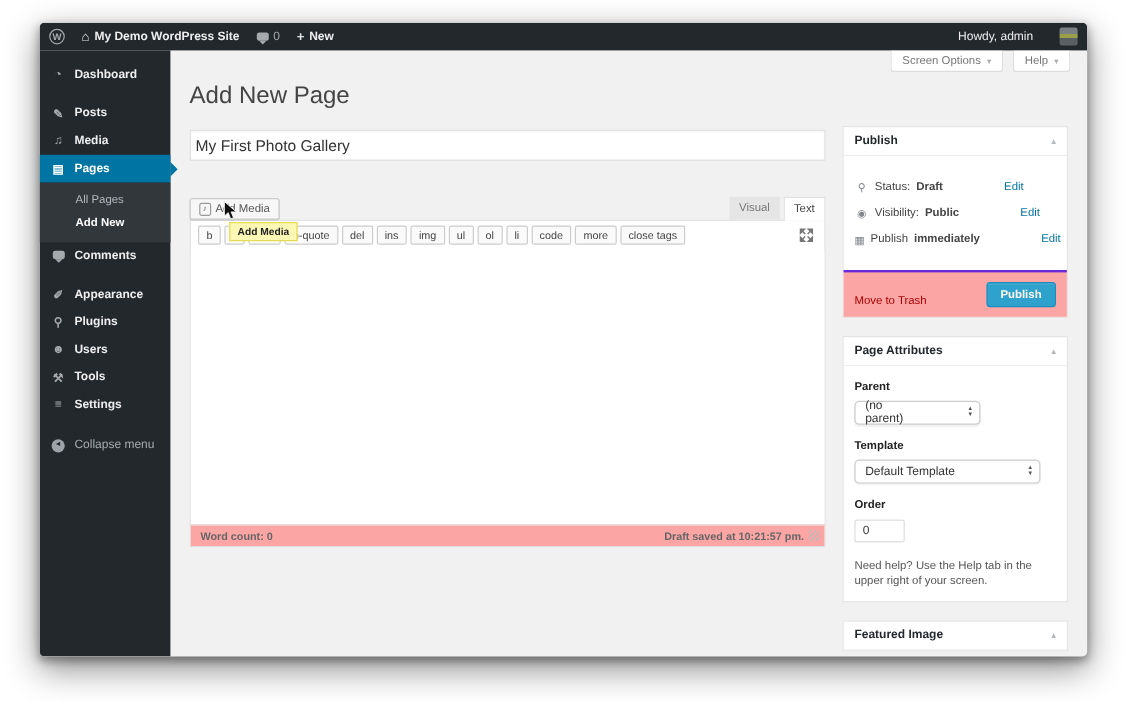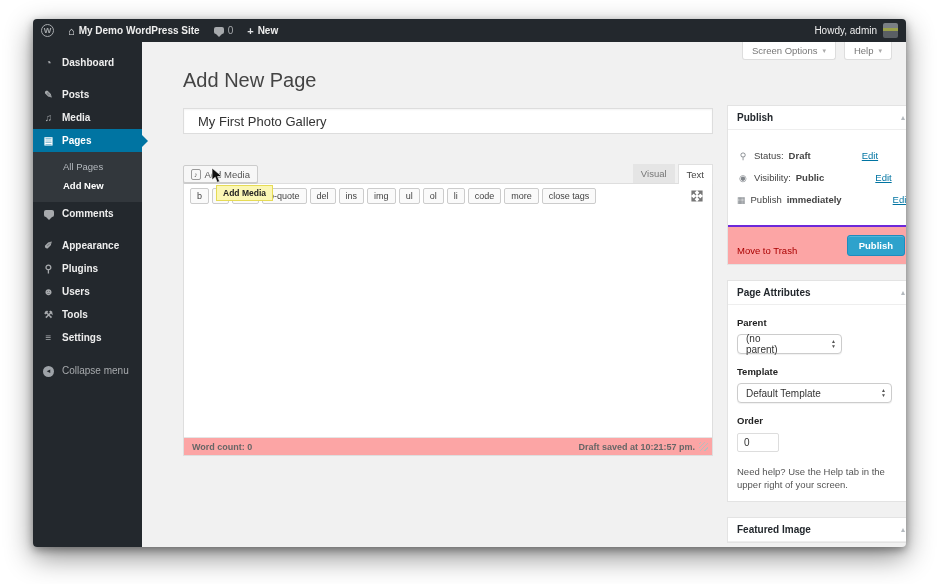--- a/index.html
+++ b/index.html
@@ -19,21 +19,21 @@
     align-items: center; justify-content: center; }
   .home-glyph { font-size: 11px; color: #dfe1e3; }
   .site-name { font-weight: 600; color: #eee; }
   .bubble { display: inline-block; width: 10px; height: 7px; background: #a7aaad;
     border-radius: 2px; position: relative; }
   .bubble::after { content: ""; position: absolute; left: 2px; bottom: -3px;
     border: 3px solid transparent; border-top-color: #a7aaad; border-bottom-width: 0; }
   .comment-count { color: #a7aaad; }
   .plus-glyph { font-size: 11px; color: #dfe1e3; font-weight: bold; }
   .new-label { color: #eee; font-weight: 600; }
-  .howdy { margin-right: 6px; color: #eee; }
+  .howdy { margin-right: 22px; color: #eee; }
   .avatar { width: 15px; height: 15px; border-radius: 2px;
     background: linear-gradient(#7a7f84 0 35%, #9aa04a 35% 55%, #5a5f64 55% 100%); }
 
   
   .wbody { display: flex; height: 505px; }
   .sidebar { width: 109px; background: #23282d; flex: none; padding-top: 9px;
     color: #eee; position: relative; z-index: 2; }
   .menu-item { height: 23px; display: flex; align-items: center; gap: 7px;
     padding-left: 9px; font-size: 10px; font-weight: 600; color: #eee; cursor: pointer; }
   .menu-item .mi-icon { width: 13px; text-align: center; color: #a7aaad; font-size: 10px;
@@ -46,34 +46,34 @@
   .submenu { background: #32373c; padding: 5px 0 7px; }
   .submenu-item { padding: 4px 0 4px 30px; font-size: 9.5px; color: #b4b9be; cursor: pointer; }
   .submenu-item.current { color: #fff; font-weight: bold; }
   .collapse-row { margin-top: 10px; }
   .collapse-row .mi-label { color: #a7aaad; font-weight: 400; }
   .collapse-circle { width: 11px; height: 11px; border-radius: 50%; background: #9ea3a8;
     color: #23282d; font-size: 6px; display: inline-flex; align-items: center;
     justify-content: center; }
 
   
-  .content { flex: 1; position: relative; padding: 0 16px; overflow: hidden; margin-left: 25px; }
+  .content { flex: 1; position: relative; padding: 0 16px; overflow: hidden; }
   .screen-meta { position: absolute; top: 0; right: 14px; display: flex; gap: 8px; }
   .meta-btn { background: #fff; border: 1px solid #ddd; border-top: none;
     border-radius: 0 0 3px 3px; padding: 3px 9px; font-size: 9.5px; color: #777;
     display: flex; align-items: center; gap: 5px; cursor: pointer; }
   .meta-btn .dd { font-size: 7px; color: #aaa; }
 
   .columns { display: flex; margin-top: 27px; }
   .main-col { width: 530px; flex: none; }
   .right-col { width: 188px; flex: none; margin-left: 14px; margin-top: 36px; }
 
   h1.page-title { font-size: 20px; font-weight: 400; color: #444; margin-bottom: 16px; }
   .title-input { width: 100%; height: 26px; border: 1px solid #ddd; border-radius: 0;
-    padding: 3px 14px; font-size: 13px; color: #333; background: #fff;
+    padding: 3px 4px; font-size: 13px; color: #333; background: #fff;
     box-shadow: inset 0 1px 2px rgba(0,0,0,.05); font-family: "Liberation Sans", sans-serif; }
 
   .editor-area { margin-top: 28px; position: relative; }
   .media-row { display: flex; justify-content: space-between; align-items: flex-end;
     height: 21px; }
   .add-media-btn { display: inline-flex; align-items: center; gap: 4px; height: 18px;
     background: #f7f7f7; border: 1px solid #ccc; border-radius: 2px; padding: 0 7px;
     font-size: 9.5px; color: #555; cursor: pointer; box-shadow: 0 1px 0 #ccc; }
   .media-note { border: 1px solid #999; border-radius: 2px; font-size: 7px; color: #666;
     padding: 0 2px; line-height: 9px; }
@@ -110,21 +110,21 @@
   .postbox-title { font-size: 10px; font-weight: bold; color: #23282d; }
   .toggle { font-size: 8px; color: #b4b9be; }
   .postbox-inner { padding: 9px; }
 
   .pub-buttons { display: flex; justify-content: space-between; }
   .btn-secondary { background: #f7f7f7; border: 1px solid #ccc; border-radius: 3px;
     padding: 3px 9px; font-size: 9.5px; color: #555; cursor: pointer; box-shadow: 0 1px 0 #ccc; }
   .pub-row { display: flex; align-items: center; gap: 5px; margin-top: 11px;
     font-size: 9.5px; color: #444; }
   .pub-icon { width: 12px; text-align: center; color: #82878c; font-size: 9px; }
-  .edit-link { color: #0074a2; text-decoration: underline; cursor: pointer; margin-left: 2px; padding-left: 44px; }
+  .edit-link { color: #0074a2; cursor: pointer; margin-left: 2px; padding-left: 44px; }
   .pub-footer { margin-top: 11px; background: #fca5a5; border-top: 2px solid #6d28d9;
     padding: 8px 9px; display: flex; align-items: flex-end; justify-content: space-between; }
   .trash-link { color: #a00; font-size: 9.5px; cursor: pointer; }
   .btn-primary { background: #2ea2cc; border: 1px solid #1e8cbe; border-radius: 3px;
     color: #fff; padding: 4px 11px; font-size: 9.5px; font-weight: 600; cursor: pointer;
     box-shadow: inset 0 1px 0 rgba(120,200,230,.5); }
 
   .attr-label { font-size: 9.5px; font-weight: bold; color: #222; margin: 12px 0 6px; }
   .attr-label.first { margin-top: 3px; }
   .select { border: 1px solid #ccc; border-radius: 4px; background: #fff; height: 20px;

